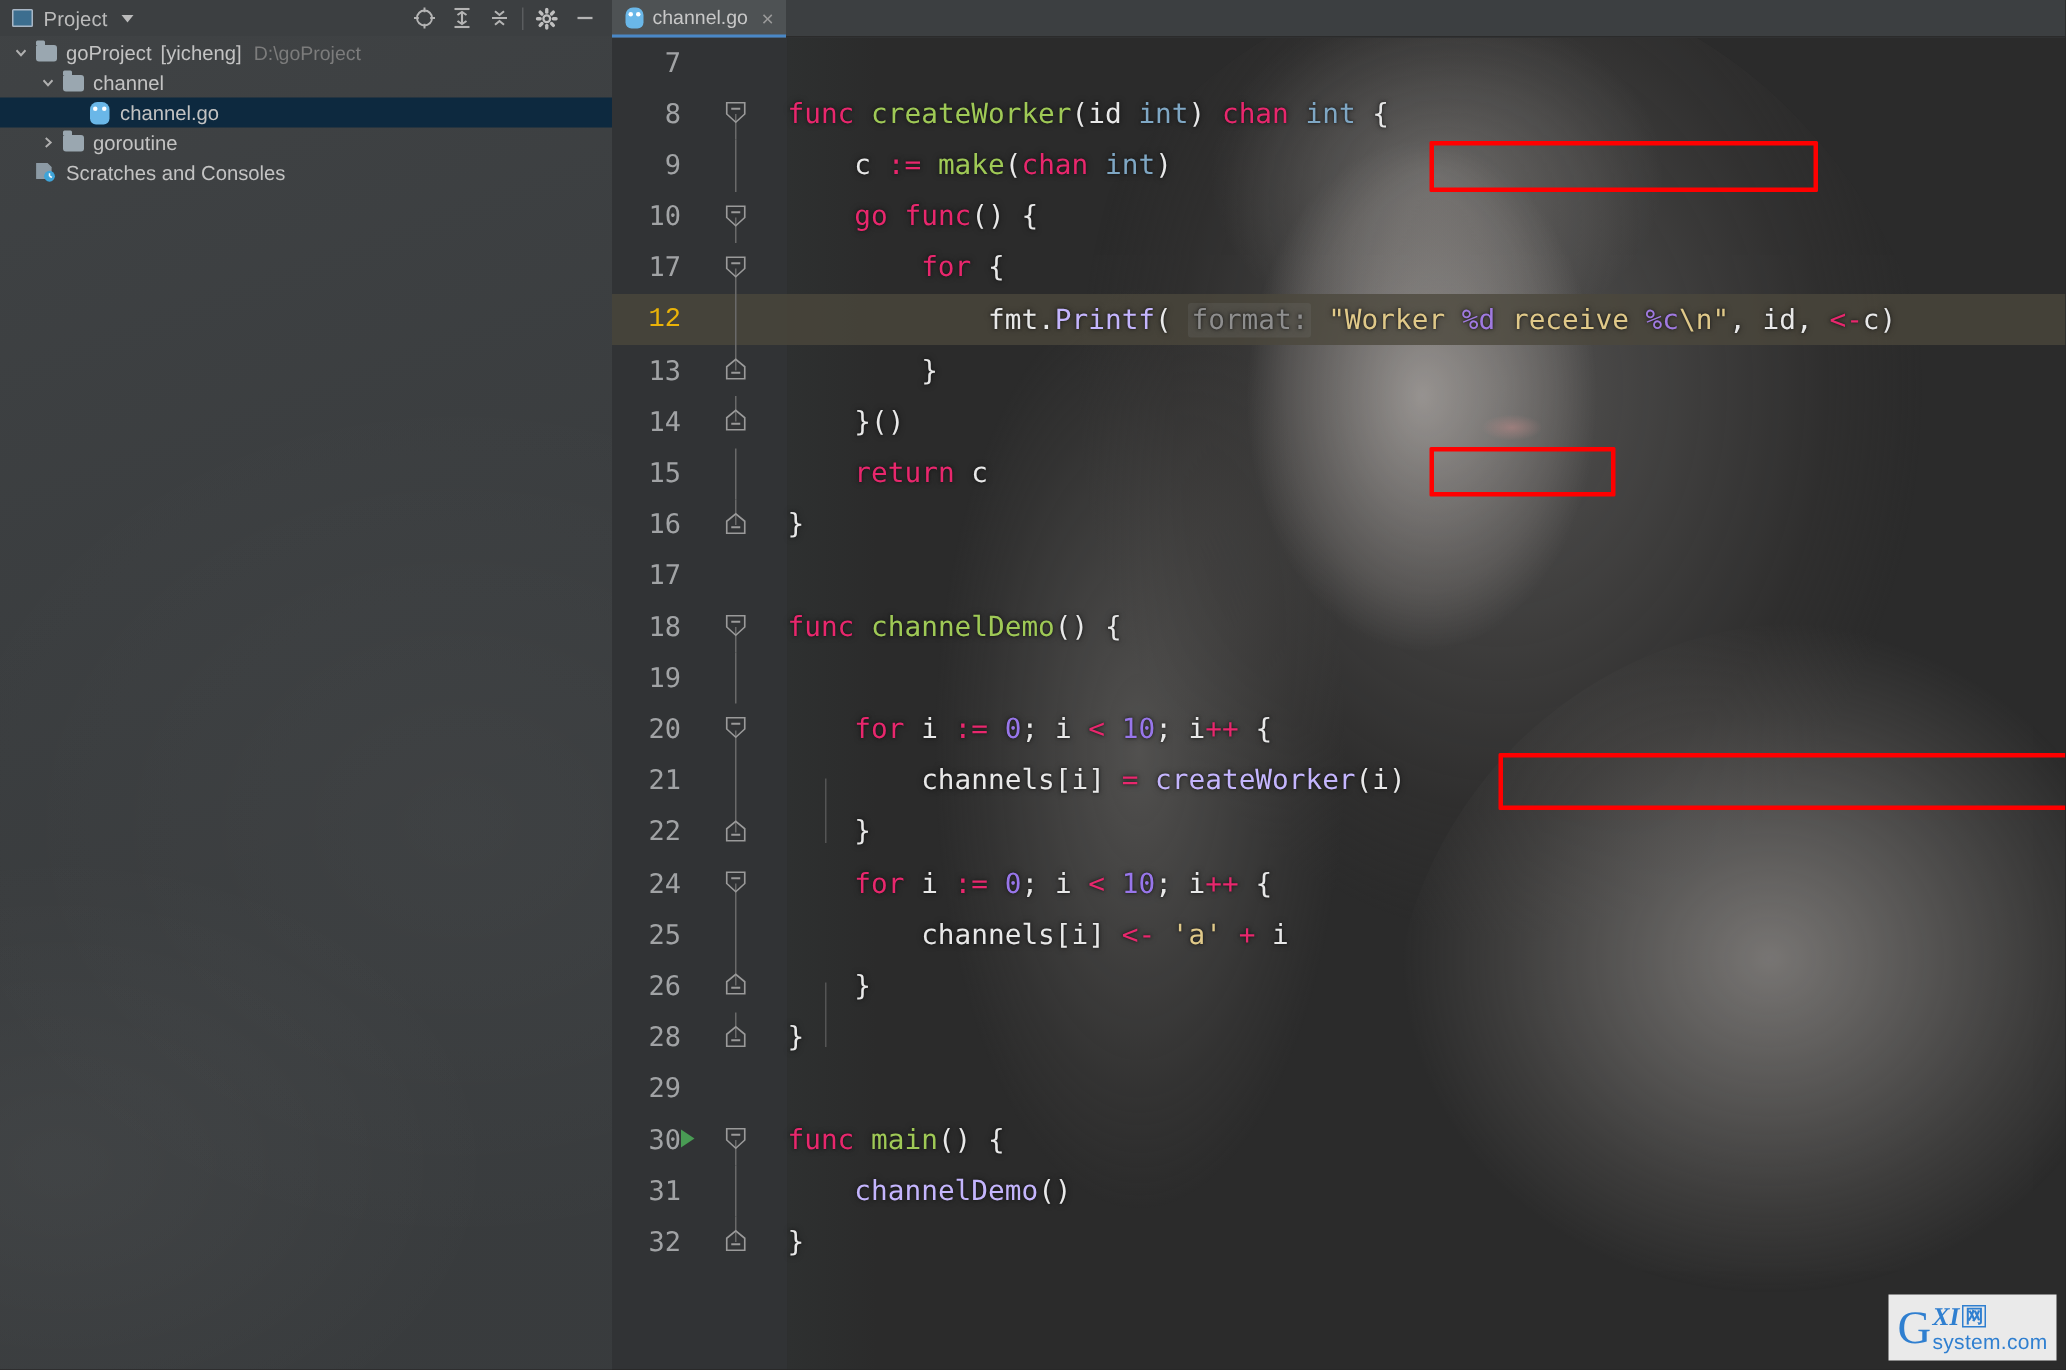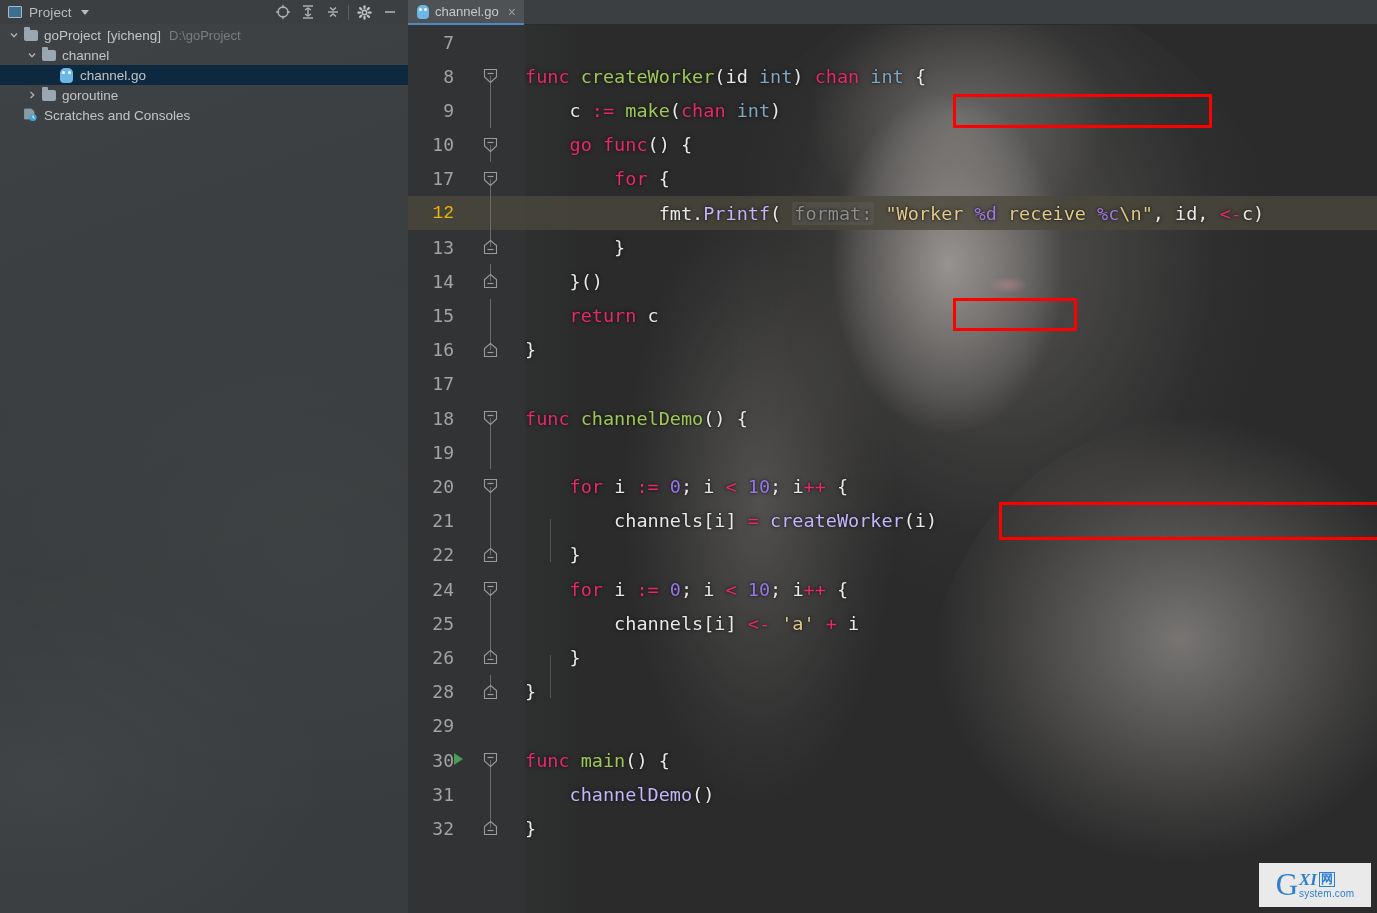--- a/index.html
+++ b/index.html
@@ -422,21 +422,21 @@
     display: inline-block;
     border: 1.5px solid #2f7fd0;
     font-size: 12px;
     font-style: normal;
     padding: 0 1px;
     line-height: 13px;
     font-family: "DejaVu Sans", sans-serif;
   }
   .wm-sys {
     font-family: "Liberation Sans", sans-serif;
-    font-size: 10px;
+    font-size: 14px;
     color: #2f7fd0;
     letter-spacing: .2px;
     margin-top: 1px;
   }
 </style>
 </head>
 <body>
 
 <div class="app">
 

